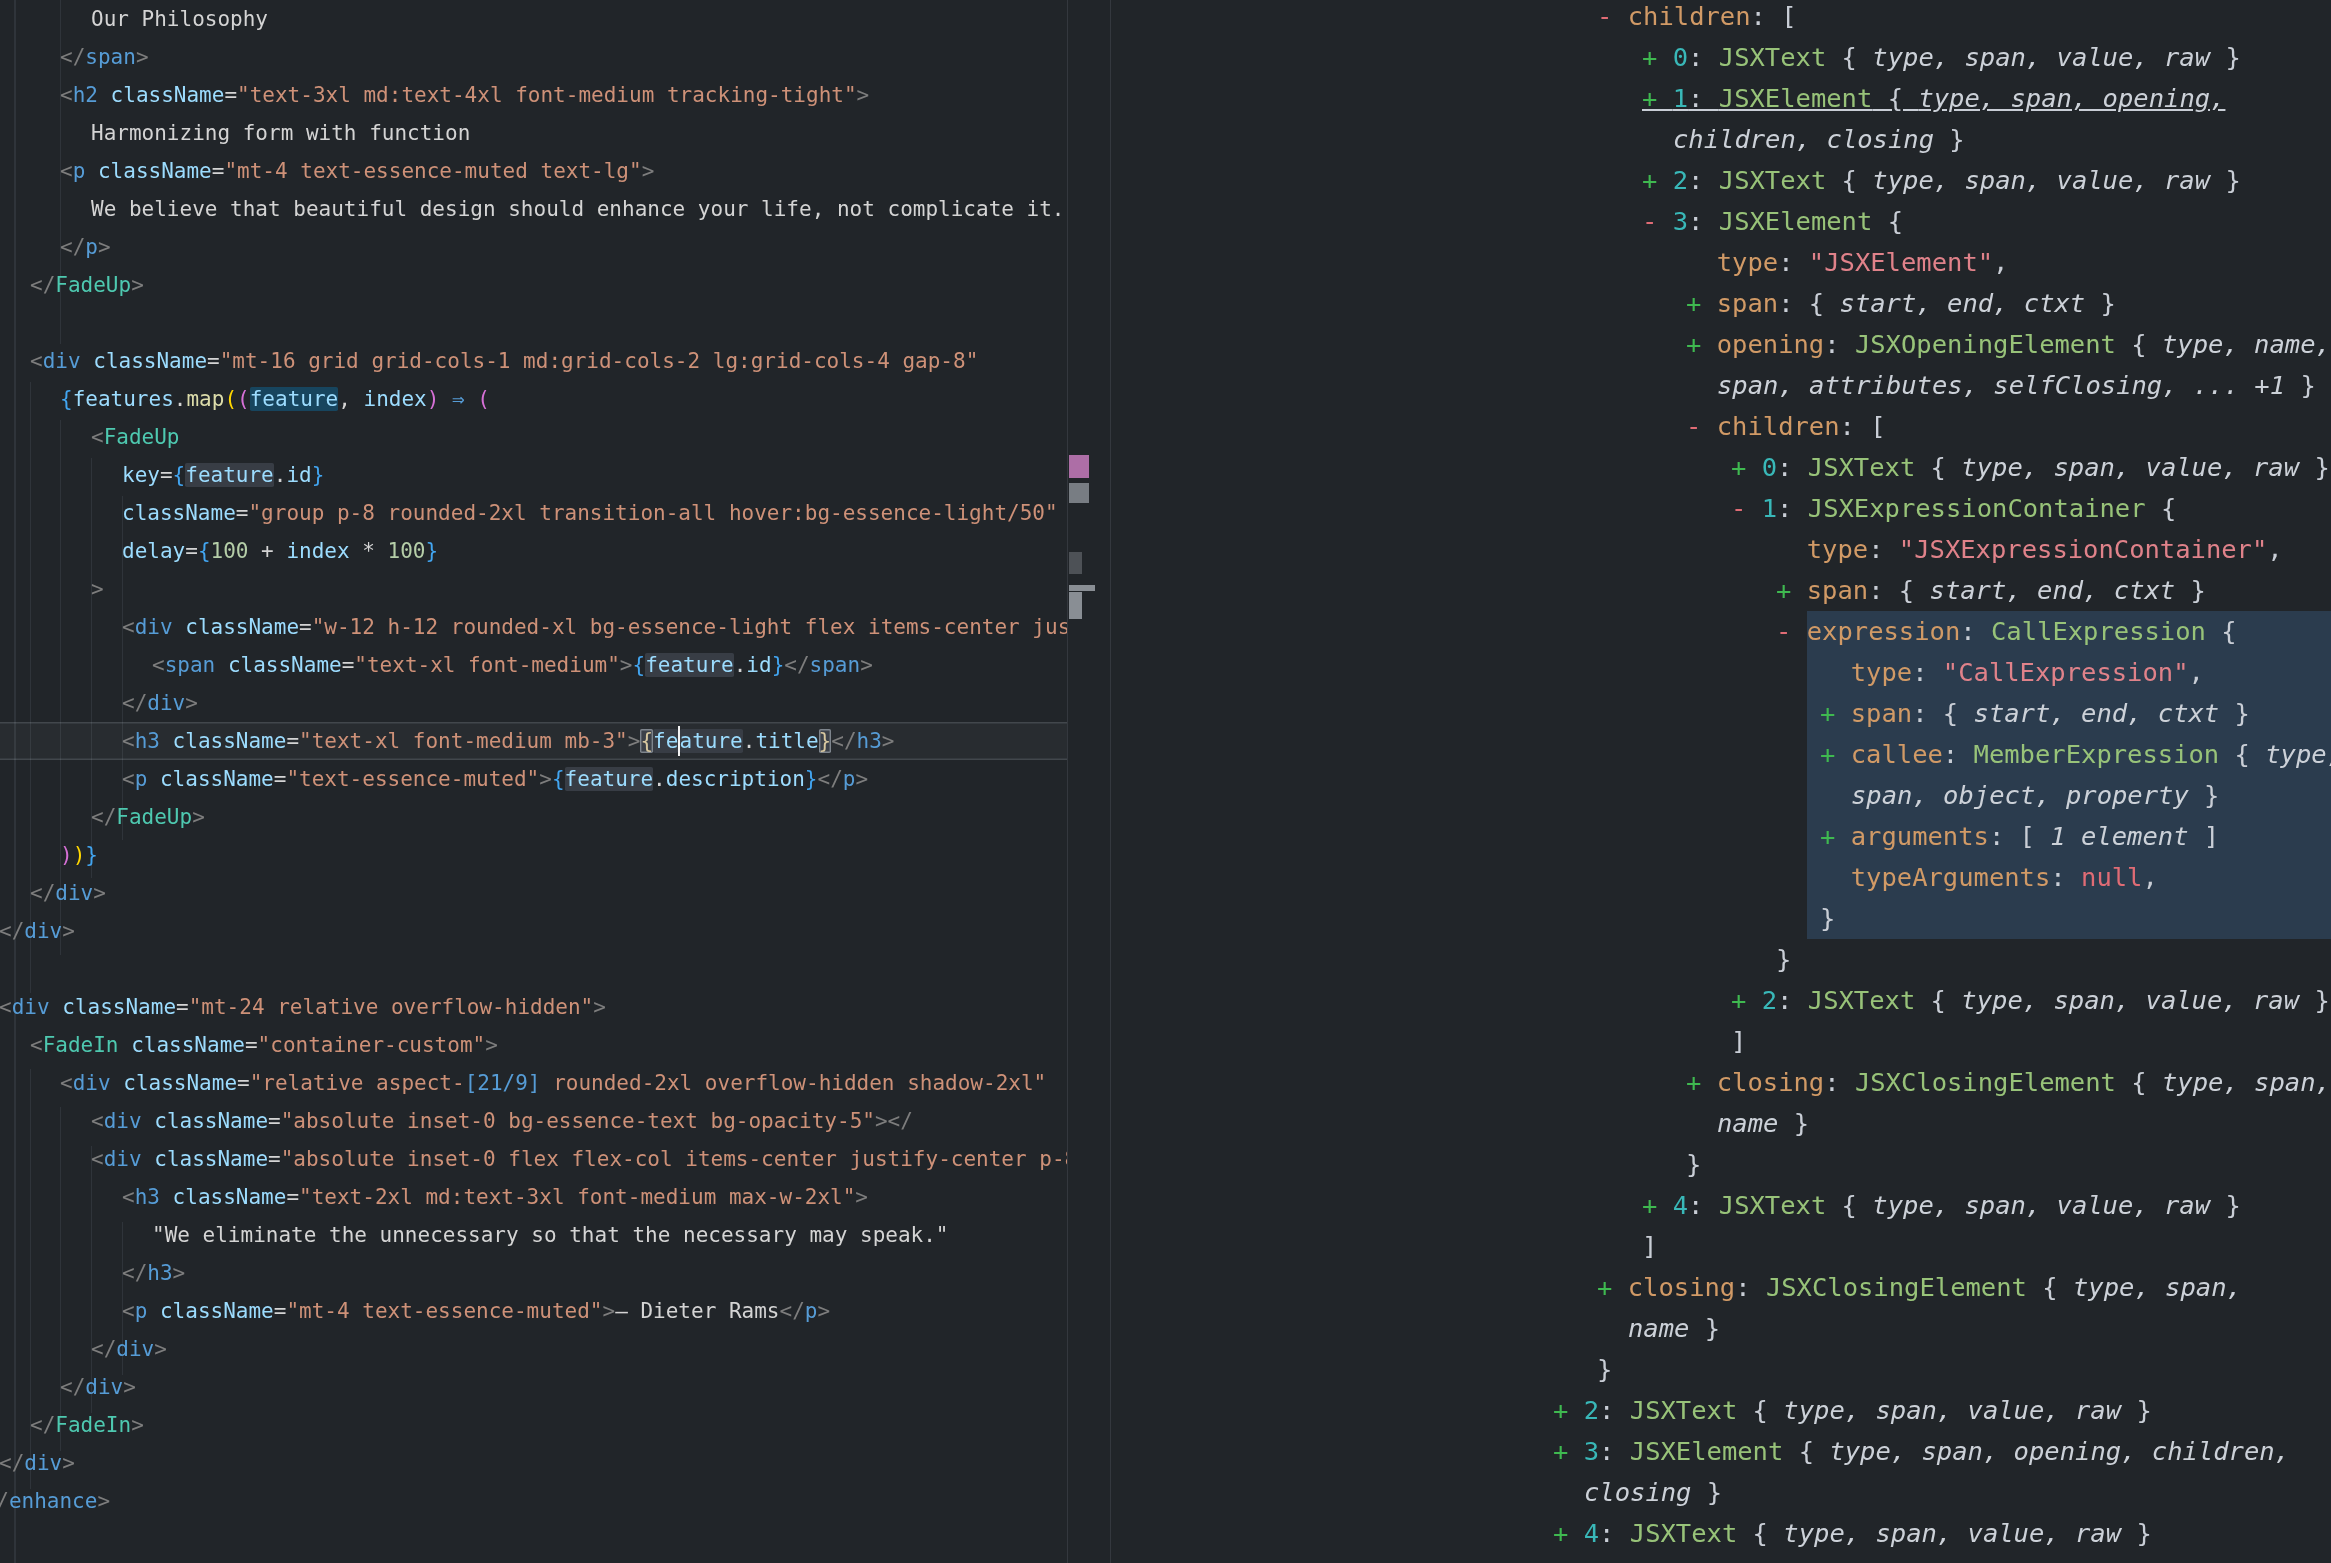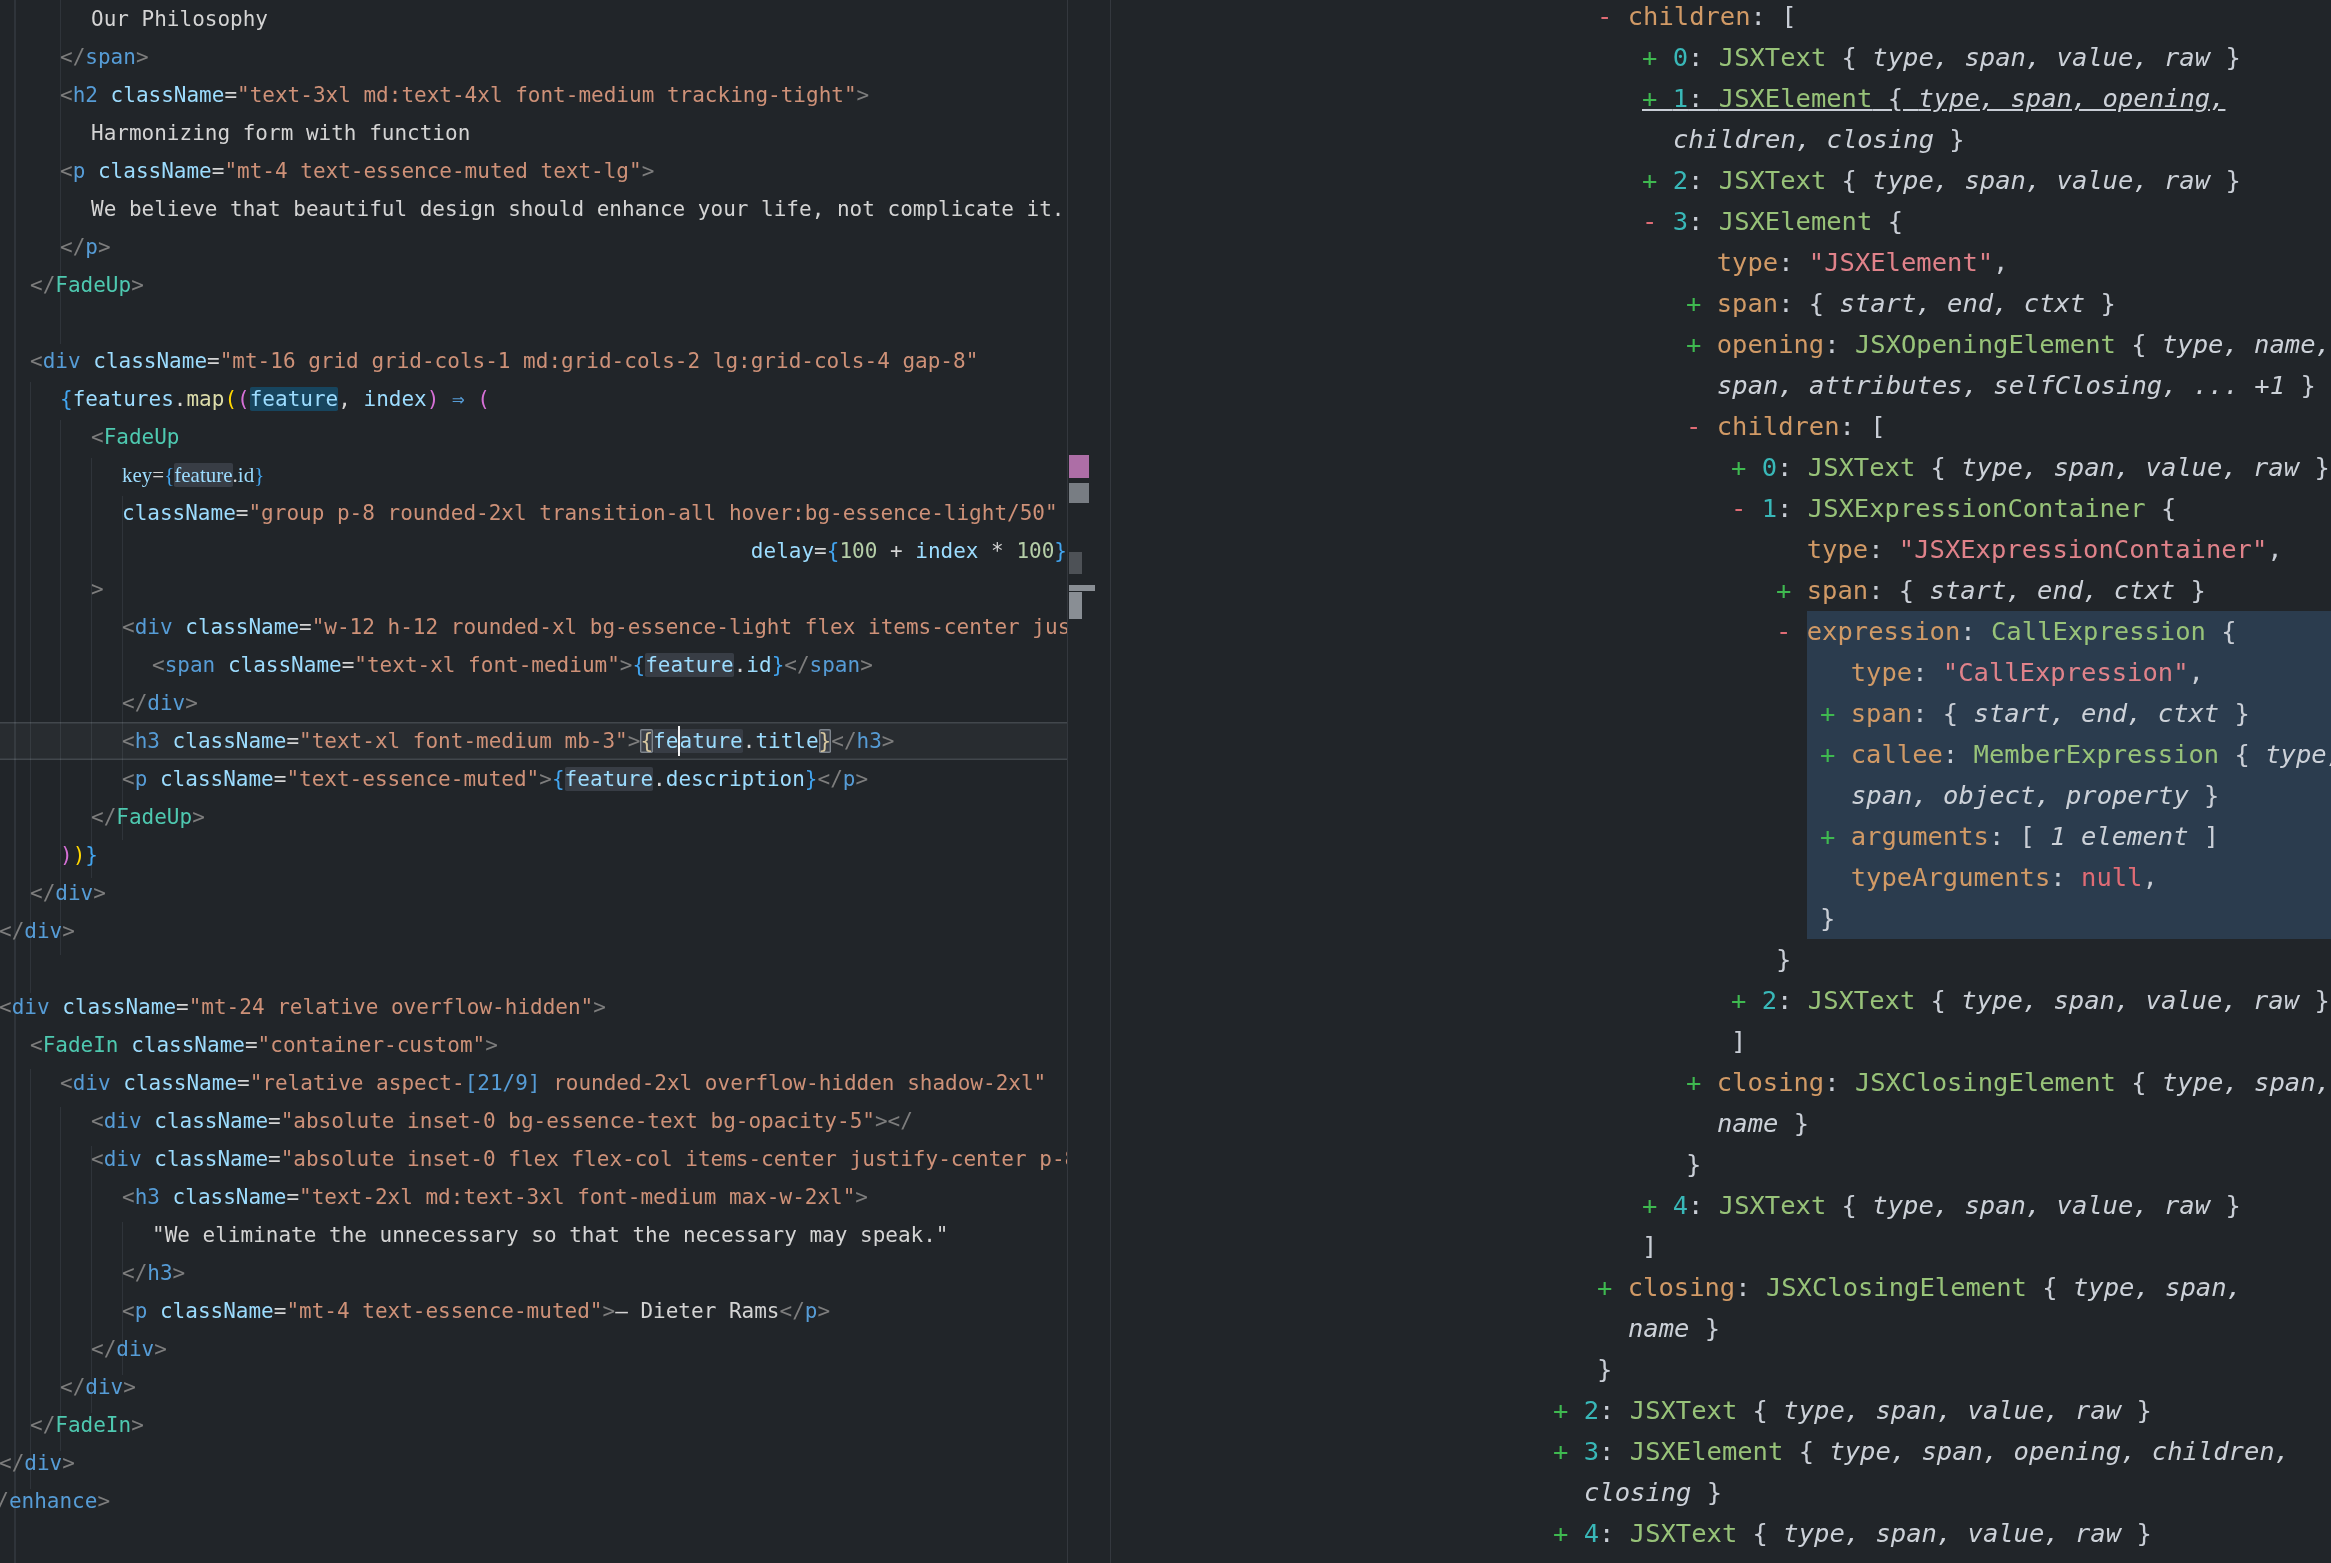--- a/index.html
+++ b/index.html
@@ -76,23 +76,23 @@
       <div class="cl" style="text-indent: 60px;"><span class="tk-p">&lt;</span><span class="tk-t">h2</span><span class="tk-a"> className</span><span class="tk-e">=</span><span class="tk-s">"text-3xl md:text-4xl font-medium tracking-tight"</span><span class="tk-p">&gt;</span></div>
       <div class="cl" style="text-indent: 91px;"><span class="tk-x">Harmonizing form with function</span></div>
       <div class="cl" style="text-indent: 60px;"><span class="tk-p">&lt;</span><span class="tk-t">p</span><span class="tk-a"> className</span><span class="tk-e">=</span><span class="tk-s">"mt-4 text-essence-muted text-lg"</span><span class="tk-p">&gt;</span></div>
       <div class="cl" style="text-indent: 91px;"><span class="tk-x">We believe that beautiful design should enhance your life, not complicate it.</span></div>
       <div class="cl" style="text-indent: 60px;"><span class="tk-p">&lt;/</span><span class="tk-t">p</span><span class="tk-p">&gt;</span></div>
       <div class="cl" style="text-indent: 30px;"><span class="tk-p">&lt;/</span><span class="tk-c">FadeUp</span><span class="tk-p">&gt;</span></div>
       <div class="cl" style="text-indent: -16.4px;"></div>
       <div class="cl" style="text-indent: 30px;"><span class="tk-p">&lt;</span><span class="tk-t">div</span><span class="tk-a"> className</span><span class="tk-e">=</span><span class="tk-s">"mt-16 grid grid-cols-1 md:grid-cols-2 lg:grid-cols-4 gap-8"</span></div>
       <div class="cl" style="text-indent: 60px;"><span class="tk-b3">{</span><span class="tk-i">features</span><span class="tk-x">.</span><span class="tk-m">map</span><span class="tk-b1">(</span><span class="tk-b2">(</span><span class="tk-i tk-sel">feature</span><span class="tk-e">,</span><span class="tk-i"> index</span><span class="tk-b2">)</span><span class="tk-arr"> ⇒ </span><span class="tk-b2">(</span></div>
       <div class="cl" style="text-indent: 91px;"><span class="tk-p">&lt;</span><span class="tk-c">FadeUp</span></div>
-      <div class="cl" style="text-indent: 122px; font-family: Liberation Serif, serif;"><span class="tk-a">key</span><span class="tk-e">=</span><span class="tk-b3">{</span><span class="tk-i tk-occ">feature</span><span class="tk-x">.</span><span class="tk-i">id</span><span class="tk-b3">}</span></div>
+      <div class="cl" style="text-indent: 122px;"><span class="tk-a">key</span><span class="tk-e">=</span><span class="tk-b3">{</span><span class="tk-i tk-occ">feature</span><span class="tk-x">.</span><span class="tk-i">id</span><span class="tk-b3">}</span></div>
       <div class="cl" style="text-indent: 122px;"><span class="tk-a">className</span><span class="tk-e">=</span><span class="tk-s">"group p-8 rounded-2xl transition-all hover:bg-essence-light/50"</span></div>
-      <div class="cl" style="text-indent: 122px; text-align: right;"><span class="tk-a">delay</span><span class="tk-e">=</span><span class="tk-b3">{</span><span class="tk-n">100</span><span class="tk-e"> + </span><span class="tk-i">index</span><span class="tk-e"> * </span><span class="tk-n">100</span><span class="tk-b3">}</span></div>
+      <div class="cl" style="text-indent: 122px;"><span class="tk-a">delay</span><span class="tk-e">=</span><span class="tk-b3">{</span><span class="tk-n">100</span><span class="tk-e"> + </span><span class="tk-i">index</span><span class="tk-e"> * </span><span class="tk-n">100</span><span class="tk-b3">}</span></div>
       <div class="cl" style="text-indent: 91px;"><span class="tk-p">&gt;</span></div>
       <div class="cl" style="text-indent: 122px;"><span class="tk-p">&lt;</span><span class="tk-t">div</span><span class="tk-a"> className</span><span class="tk-e">=</span><span class="tk-s">"w-12 h-12 rounded-xl bg-essence-light flex items-center justify-center mb-6"</span></div>
       <div class="cl" style="text-indent: 152px;"><span class="tk-p">&lt;</span><span class="tk-t">span</span><span class="tk-a"> className</span><span class="tk-e">=</span><span class="tk-s">"text-xl font-medium"</span><span class="tk-p">&gt;</span><span class="tk-b3">{</span><span class="tk-i tk-occ">feature</span><span class="tk-x">.</span><span class="tk-i">id</span><span class="tk-b3">}</span><span class="tk-p">&lt;/</span><span class="tk-t">span</span><span class="tk-p">&gt;</span></div>
       <div class="cl" style="text-indent: 122px;"><span class="tk-p">&lt;/</span><span class="tk-t">div</span><span class="tk-p">&gt;</span></div>
       <div class="cl cur" style="text-indent: 122px;"><span class="tk-p">&lt;</span><span class="tk-t">h3</span><span class="tk-a"> className</span><span class="tk-e">=</span><span class="tk-s">"text-xl font-medium mb-3"</span><span class="tk-p">&gt;</span><span class="tk-b3 tk-bm">{</span><span class="tk-i tk-occ">fe</span><span class="tk-cursor"></span><span class="tk-i tk-occ">ature</span><span class="tk-x">.</span><span class="tk-i">title</span><span class="tk-b3 tk-bm">}</span><span class="tk-p">&lt;/</span><span class="tk-t">h3</span><span class="tk-p">&gt;</span></div>
       <div class="cl" style="text-indent: 122px;"><span class="tk-p">&lt;</span><span class="tk-t">p</span><span class="tk-a"> className</span><span class="tk-e">=</span><span class="tk-s">"text-essence-muted"</span><span class="tk-p">&gt;</span><span class="tk-b3">{</span><span class="tk-i tk-occ">feature</span><span class="tk-x">.</span><span class="tk-i">description</span><span class="tk-b3">}</span><span class="tk-p">&lt;/</span><span class="tk-t">p</span><span class="tk-p">&gt;</span></div>
       <div class="cl" style="text-indent: 91px;"><span class="tk-p">&lt;/</span><span class="tk-c">FadeUp</span><span class="tk-p">&gt;</span></div>
       <div class="cl" style="text-indent: 60px;"><span class="tk-b2">)</span><span class="tk-b1">)</span><span class="tk-b3">}</span></div>
       <div class="cl" style="text-indent: 30px;"><span class="tk-p">&lt;/</span><span class="tk-t">div</span><span class="tk-p">&gt;</span></div>
       <div class="cl" style="text-indent: -1px;"><span class="tk-p">&lt;/</span><span class="tk-t">div</span><span class="tk-p">&gt;</span></div>

